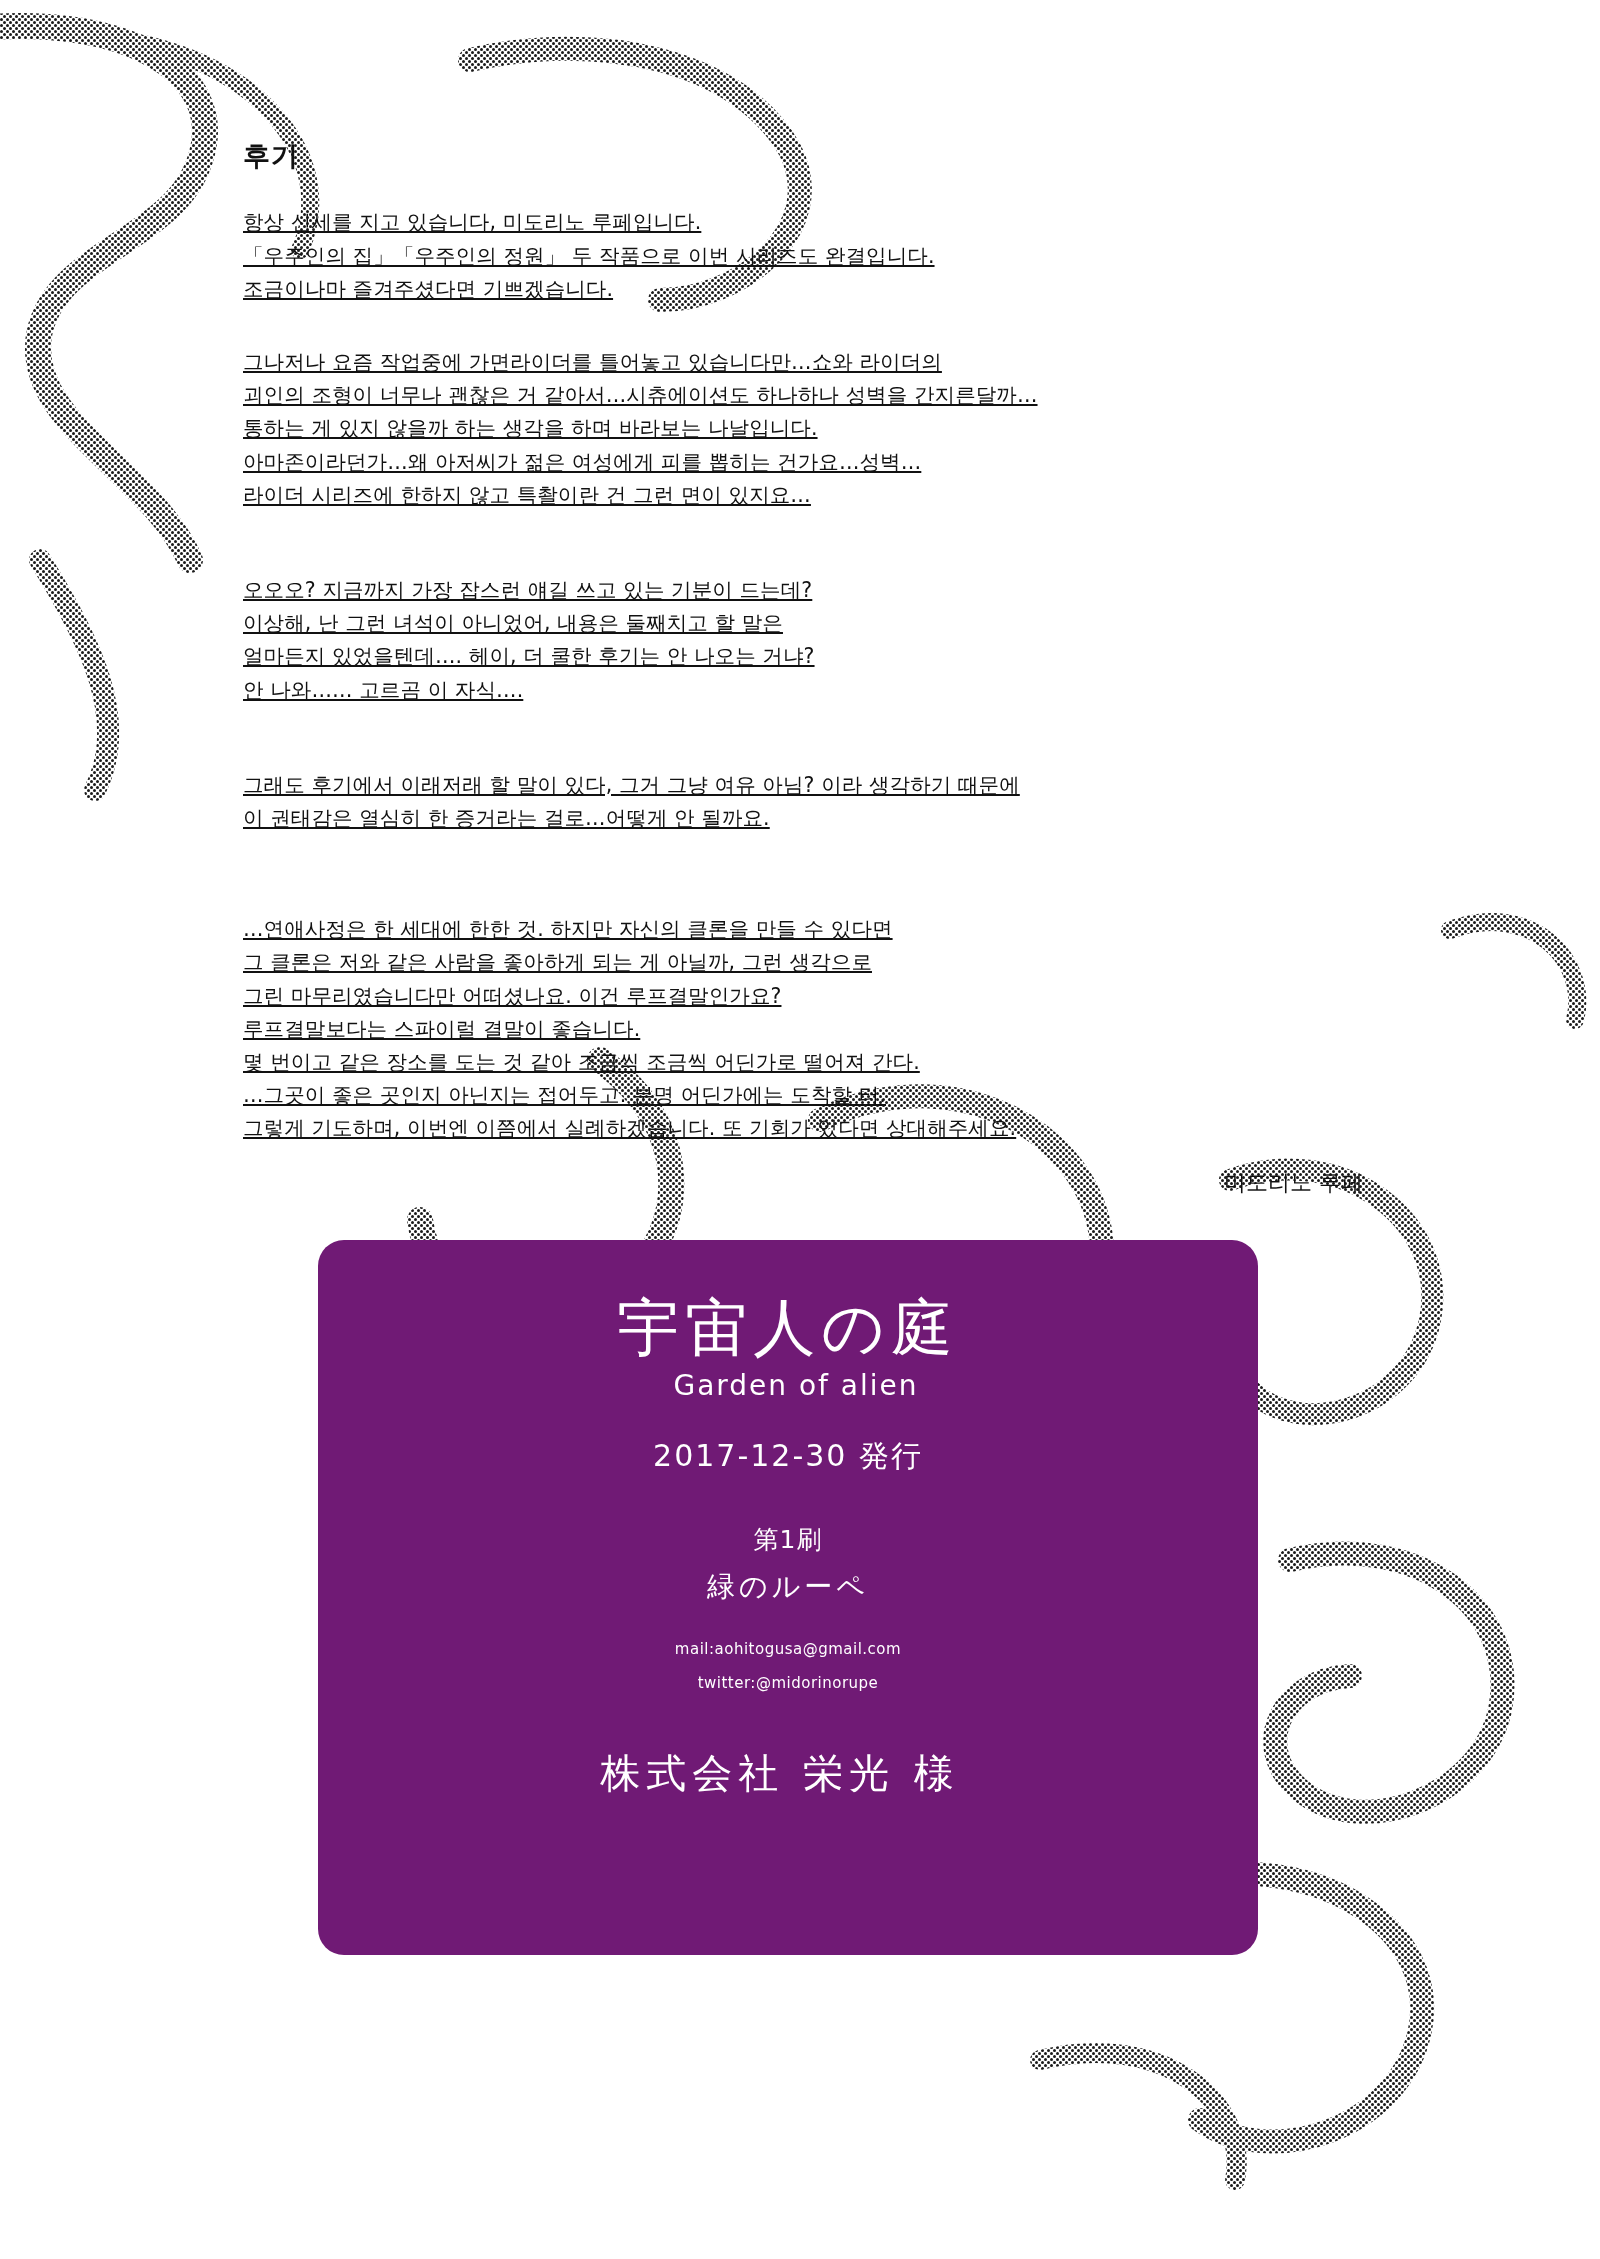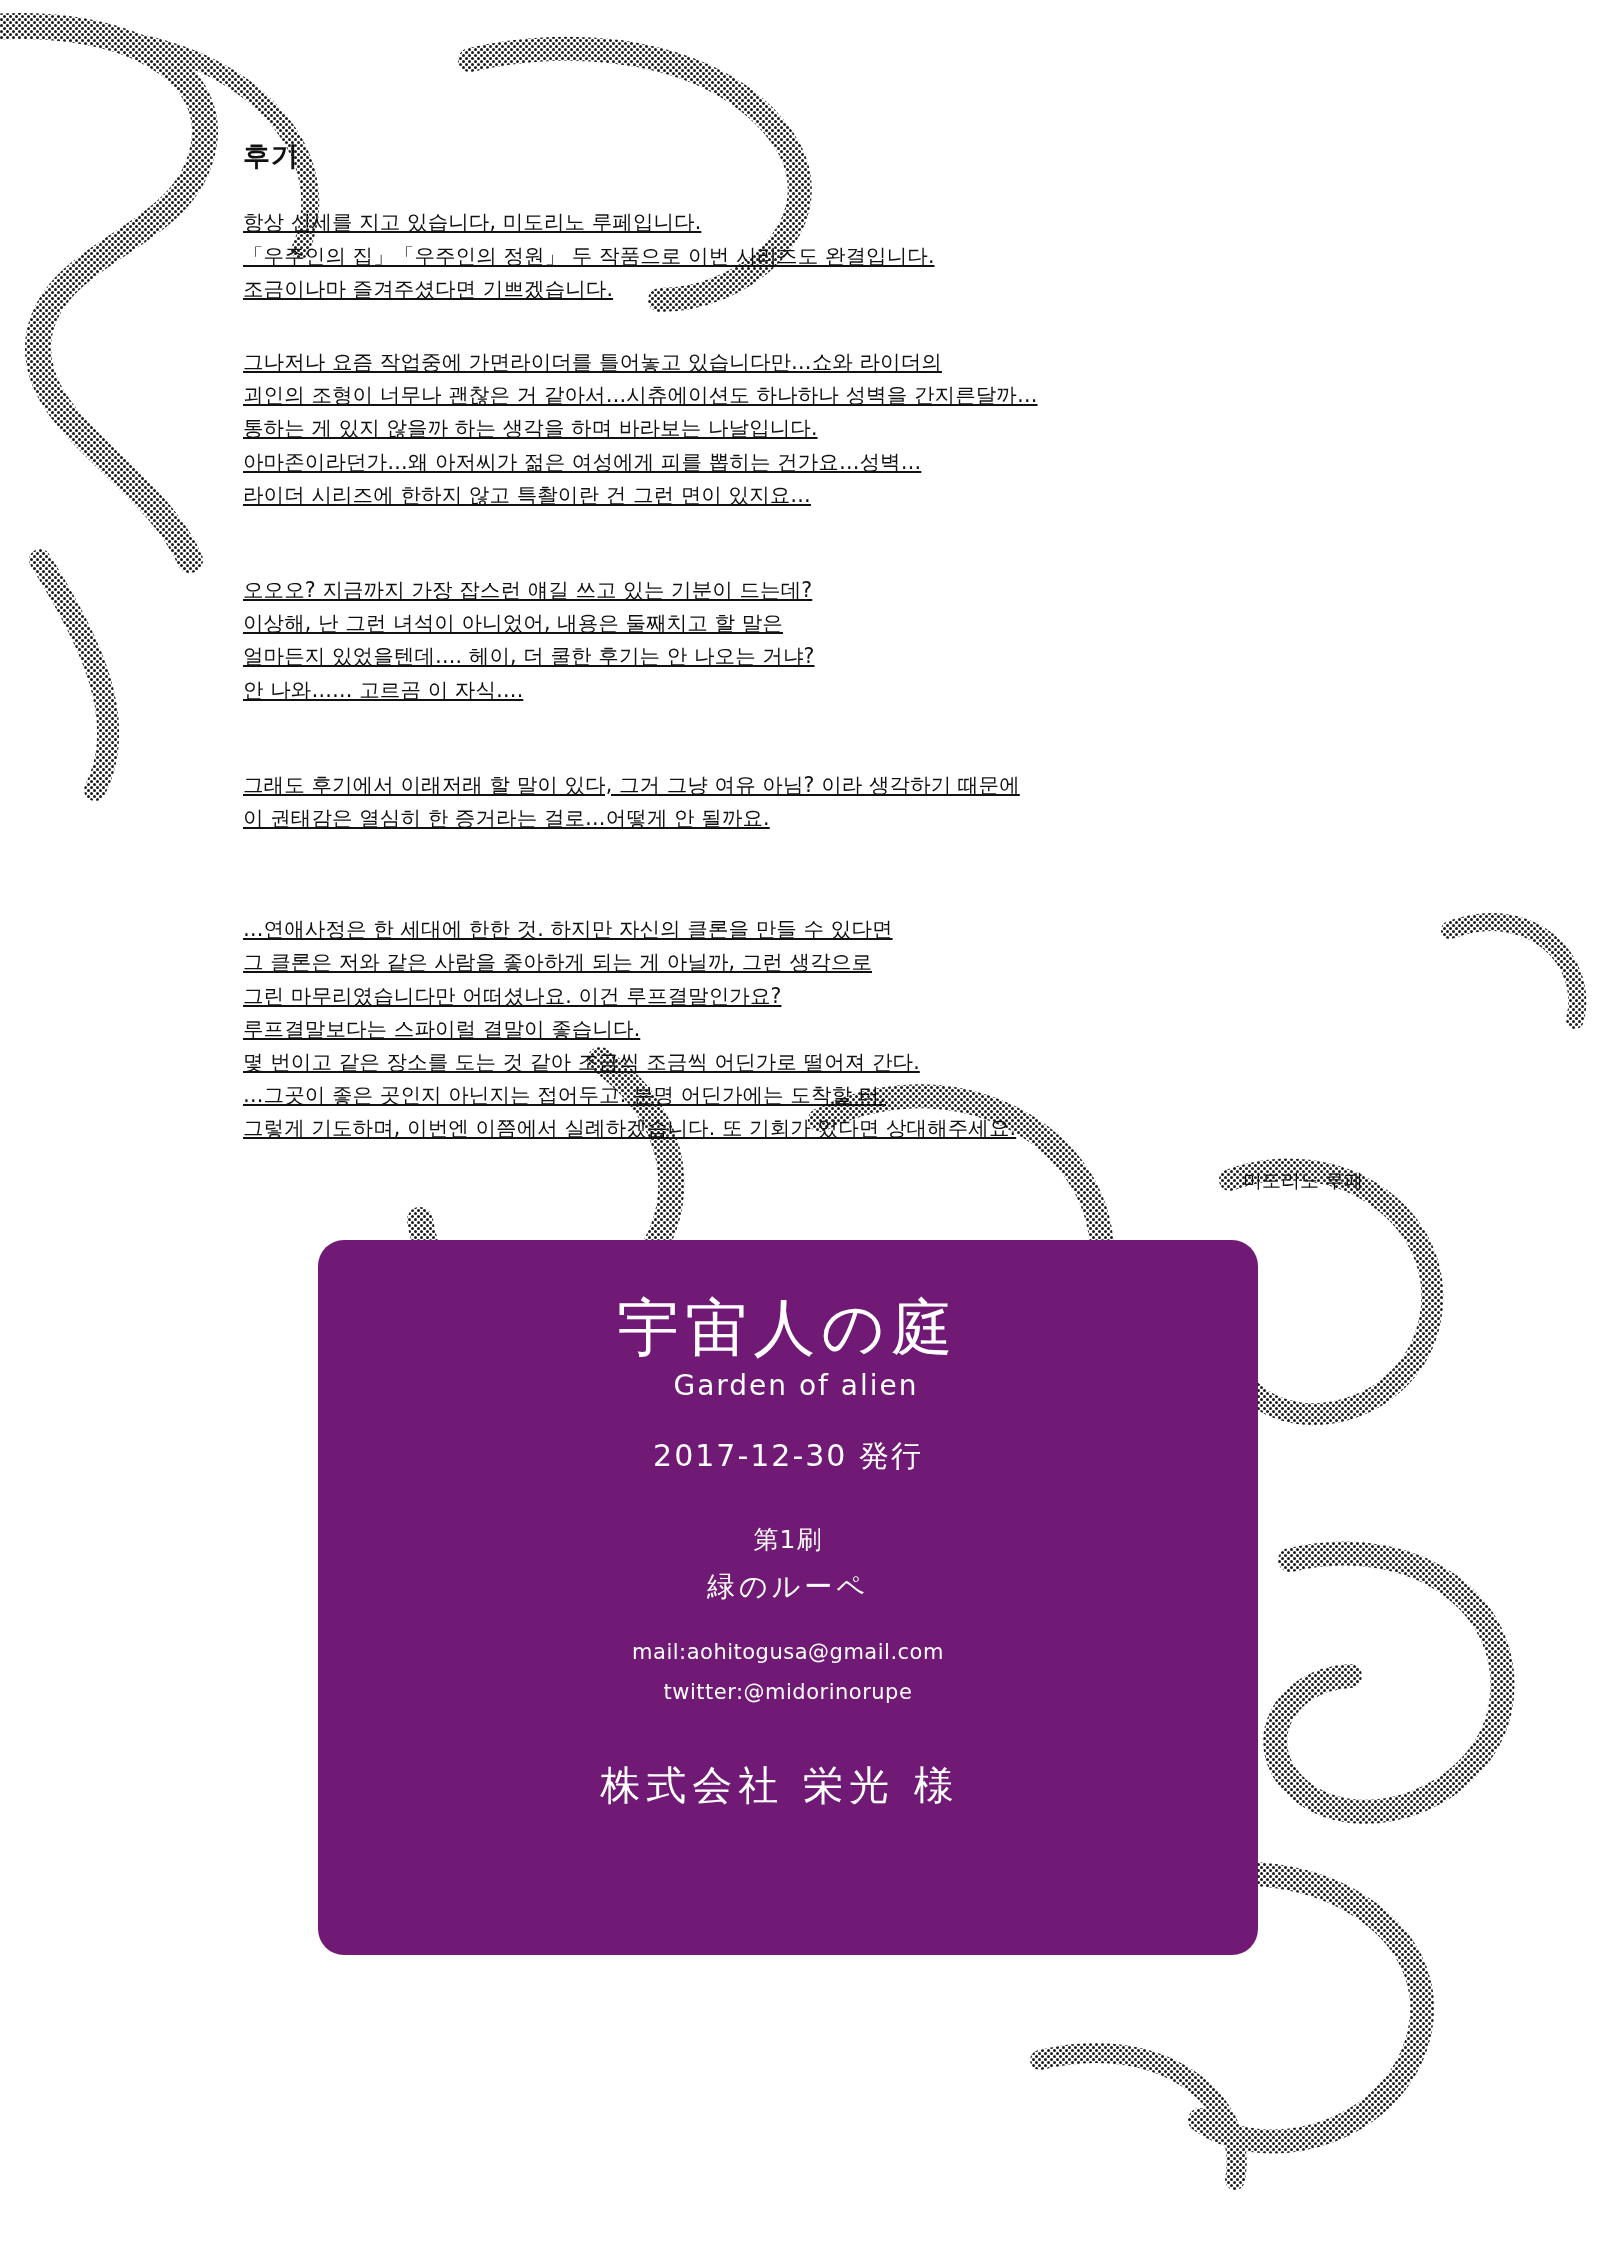--- a/index.html
+++ b/index.html
@@ -51,21 +51,21 @@
   }
   .para.gap-big { margin-bottom: 62px; }
   .para.gap-huge { margin-bottom: 78px; }
 
   .signature {
     position: absolute;
     left: 243px;
     top: 1168px;
     width: 1120px;
     text-align: right;
-    font-size: 19px;
+    font-size: 22px;
     z-index: 2;
   }
 
   
   .colophon {
     position: absolute;
     left: 318px;
     top: 1240px;
     width: 940px;
     height: 715px;
@@ -100,21 +100,21 @@
     letter-spacing: 1px;
     margin: 0 0 12px 0;
   }
   .colophon .circle {
     font-size: 28px;
     letter-spacing: 4px;
     margin: 0 0 34px 0;
     text-align: center;
   }
   .colophon .contact {
-    font-size: 21px;
+    font-size: 15px;
     letter-spacing: 0.5px;
     margin: 0 0 16px 0;
   }
   .colophon .printer {
     font-size: 40px;
     letter-spacing: 6px;
     margin: 54px 16px 0 0;
   }
 </style>
 </head>

